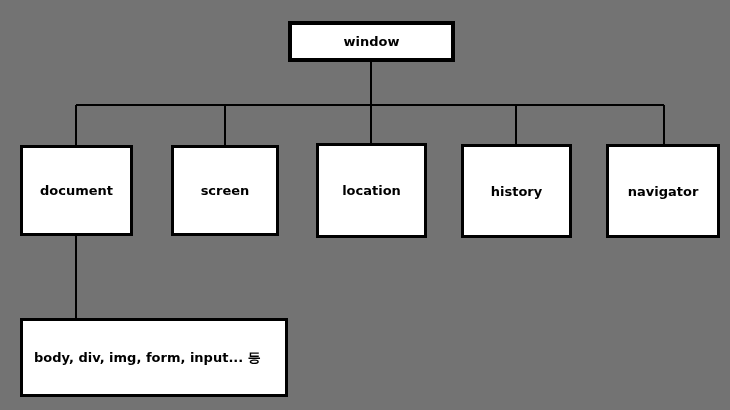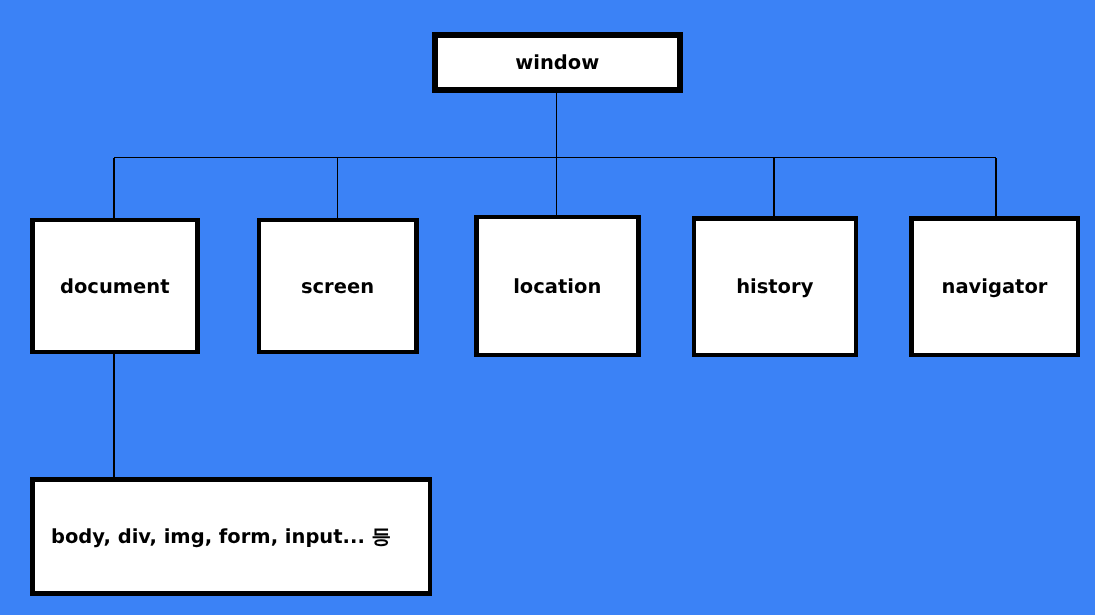--- a/index.html
+++ b/index.html
@@ -10,21 +10,21 @@
   body {
     width: 730px;
     height: 410px;
     font-family: "DejaVu Sans", sans-serif;
     overflow: hidden;
   }
   #diagram-root {
     position: relative;
     width: 730px;
     height: 410px;
-    background: #3b82f6;
+    background: #737373;
   }
   svg.diagram-canvas {
     position: absolute;
     top: 0;
     left: 0;
     width: 730px;
     height: 410px;
     display: block;
     shape-rendering: crispEdges;
   }

